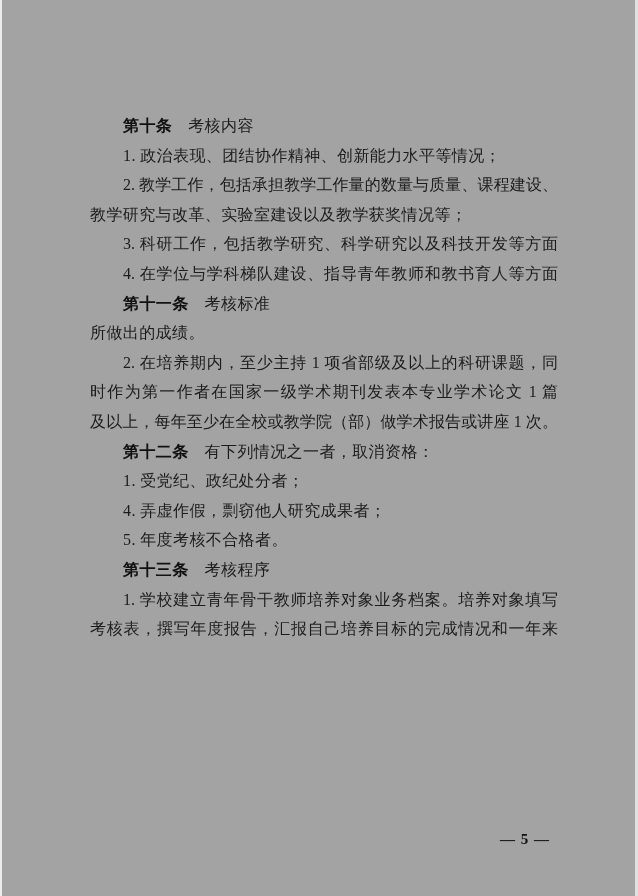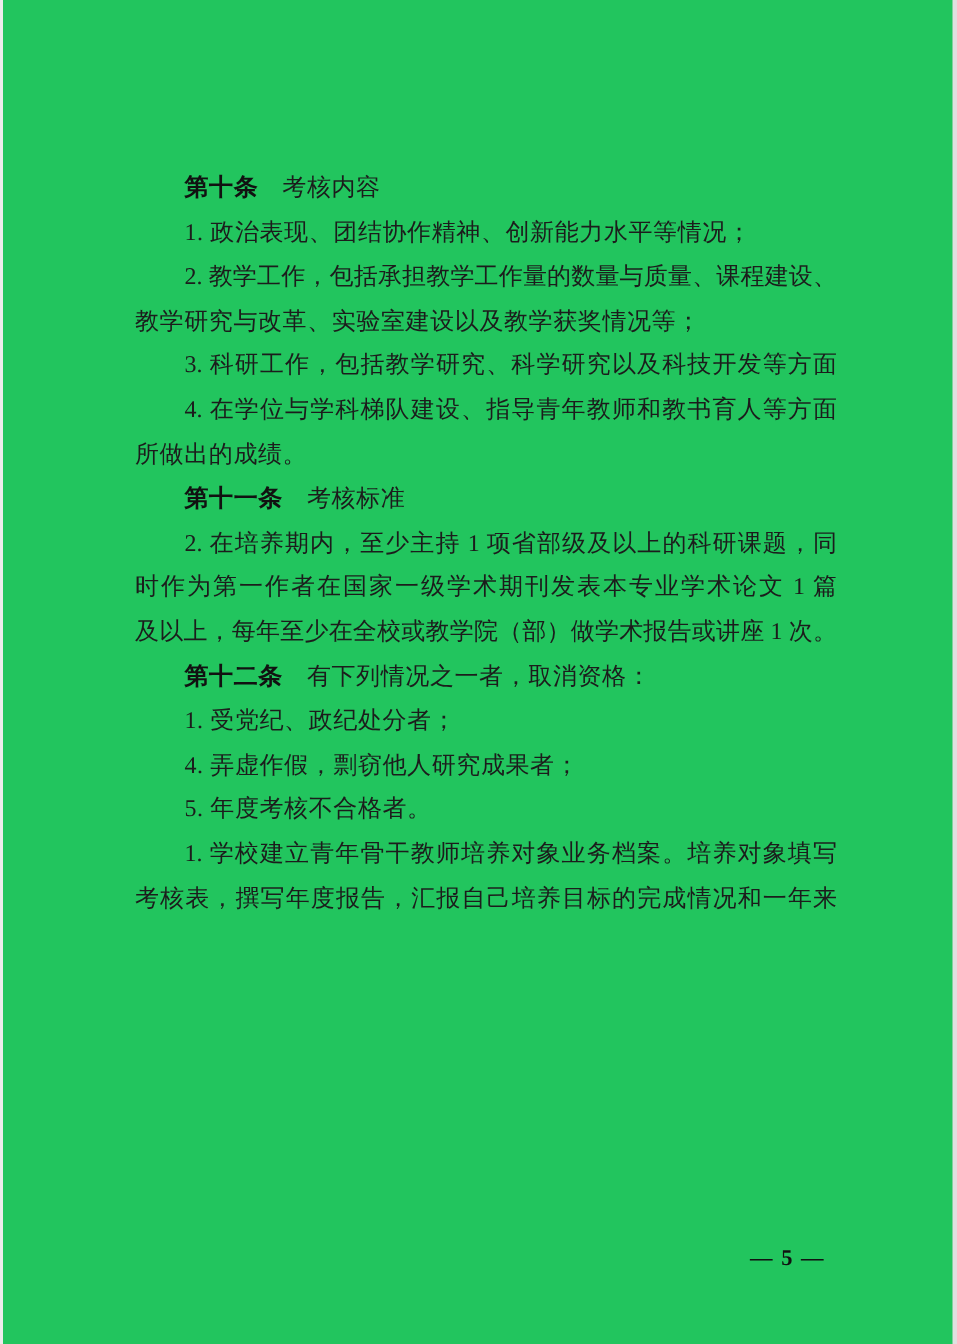--- a/index.html
+++ b/index.html
@@ -1,20 +1,20 @@
 <!DOCTYPE html>
 <html><head>
 <meta charset="utf-8">
 <style>
   html, body { margin: 0; padding: 0; background: #ffffff; }
   .page {
     position: relative;
     width: 638px;
     height: 896px;
-    background: #22c55e;
+    background: #a3a3a3;
     box-sizing: border-box;
     border-left: 2px solid #ececec;
     border-right: 3px solid #e0e0e0;
     font-family: "Liberation Serif", "DejaVu Serif", serif;
     color: #1c1c1c;
     overflow: hidden;
   }
   .text-block {
     position: absolute;
     left: 88px;
@@ -57,26 +57,27 @@
 <body>
 
 <div class="page">
   <div class="text-block">
       <div class="line heading"><span class="art-num">第十条</span><span class="art-title">考核内容</span></div>
       <div class="line item">1. 政治表现、团结协作精神、创新能力水平等情况；</div>
       <div class="line item just">2. 教学工作，包括承担教学工作量的数量与质量、课程建设、</div>
       <div class="line wrap">教学研究与改革、实验室建设以及教学获奖情况等；</div>
       <div class="line item just">3. 科研工作，包括教学研究、科学研究以及科技开发等方面</div>
       <div class="line item just">4. 在学位与学科梯队建设、指导青年教师和教书育人等方面</div>
+      <div class="line heading"><span class="art-num">第十一条</span><span class="art-title">考核标准</span></div>
       <div class="line wrap">所做出的成绩。</div>
-      <div class="line heading"><span class="art-num">第十一条</span><span class="art-title">考核标准</span></div>
       <div class="line item just">2. 在培养期内，至少主持 1 项省部级及以上的科研课题，同</div>
       <div class="line wrap just">时作为第一作者在国家一级学术期刊发表本专业学术论文 1 篇</div>
       <div class="line wrap just">及以上，每年至少在全校或教学院（部）做学术报告或讲座 1 次。</div>
       <div class="line heading"><span class="art-num">第十二条</span><span class="art-title">有下列情况之一者，取消资格：</span></div>
       <div class="line item">1. 受党纪、政纪处分者；</div>
       <div class="line item">4. 弄虚作假，剽窃他人研究成果者；</div>
       <div class="line item">5. 年度考核不合格者。</div>
+      <div class="line heading"><span class="art-num">第十三条</span><span class="art-title">考核程序</span></div>
       <div class="line item just">1. 学校建立青年骨干教师培养对象业务档案。培养对象填写</div>
       <div class="line wrap just">考核表，撰写年度报告，汇报自己培养目标的完成情况和一年来</div>
     </div>
   <div class="page-number">— 5 —</div>
 </div>
 
 </body></html>

